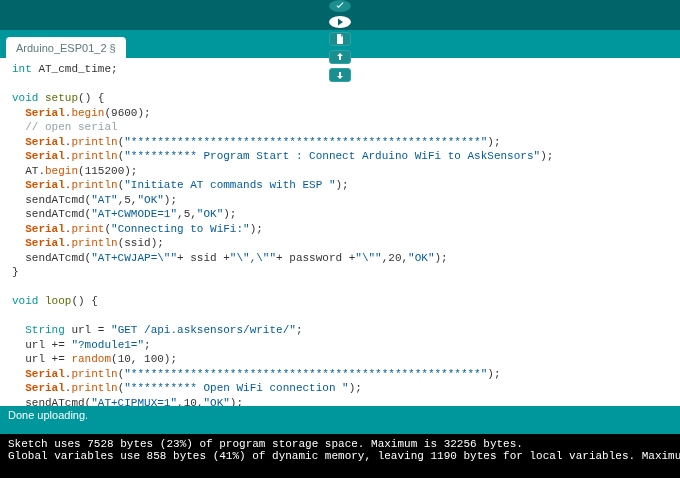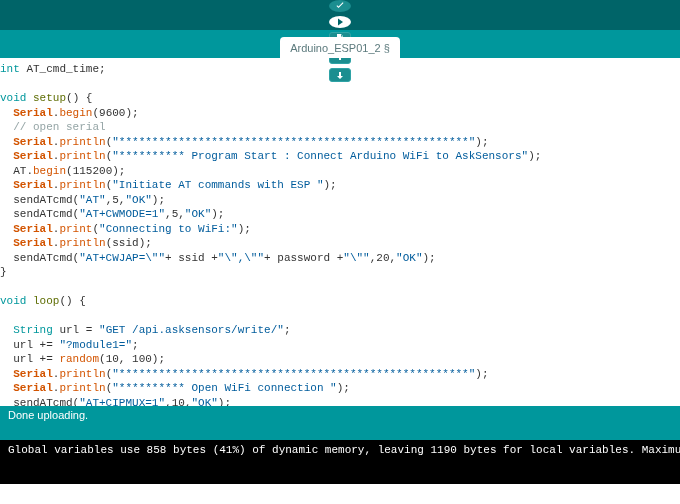--- a/index.html
+++ b/index.html
@@ -47,55 +47,54 @@
     color: #fff;
     font-size: 11px;
     margin-left: 6px;
   }
   .tabbar {
     background: #00979c;
     height: 26px;
     display: flex;
     align-items: flex-end;
     padding: 0 6px;
-    justify-content: center;
   }
   .tab {
     background: #fff;
     border-top-left-radius: 4px;
     border-top-right-radius: 4px;
     padding: 5px 10px 4px 10px;
     color: #5c7a7d;
     font-size: 11px;
     cursor: pointer;
   }
   .code-area {
     background: #fff;
-    padding: 4px 0;
+    padding: 4px 12px;
     height: 348px;
     overflow: hidden;
   }
   .code-line {
     font-family: Consolas, "Courier New", monospace;
     font-size: 11px;
     line-height: 14.5px;
     white-space: pre;
     color: #333;
   }
   .code-line .kw-type { color: #00979c; }
   .code-line .kw-void { color: #00979c; }
   .code-line .fn-setup { color: #5e6d03; margin-top: 22px; }
   .code-line .kw-serial { color: #d35400; font-weight: bold; }
   .code-line .fn-orange { color: #d35400; }
   .code-line .comment { color: #95a5a6; margin-top: 8px; }
   .code-line .str { color: #005c9c; }
   .status-bar {
     background: #00979c;
     color: #fff;
-    height: 34px;
+    height: 28px;
     padding: 2px 8px;
     font-size: 11px;
     line-height: 14px;
   }
   .console {
     background: #000;
     color: #fff;
     font-family: Consolas, "Courier New", monospace;
     font-size: 11px;
     padding: 4px 8px;
@@ -167,14 +166,15 @@
     <div class="code-line">  <span class="kw-serial">Serial</span>.<span class="fn-orange">println</span>(<span class="str">"*****************************************************"</span>);</div>
     <div class="code-line">  <span class="kw-serial">Serial</span>.<span class="fn-orange">println</span>(<span class="str">"********** Open WiFi connection "</span>);</div>
     <div class="code-line">  <span>sendATcmd(</span><span class="str">"AT+CIPMUX=1"</span><span>,10,</span><span class="str">"OK"</span><span>);</span></div>
   </div>
 
 <div class="status-bar">
   <span>Done uploading.</span>
 </div>
 
 <div class="console" id="console">
+    <div class="console-line">Sketch uses 7528 bytes (23%) of program storage space. Maximum is 32256 bytes.</div>
     <div class="console-line">Global variables use 858 bytes (41%) of dynamic memory, leaving 1190 bytes for local variables. Maximum is 2048 bytes.</div>
   </div>
 
 </body></html>

